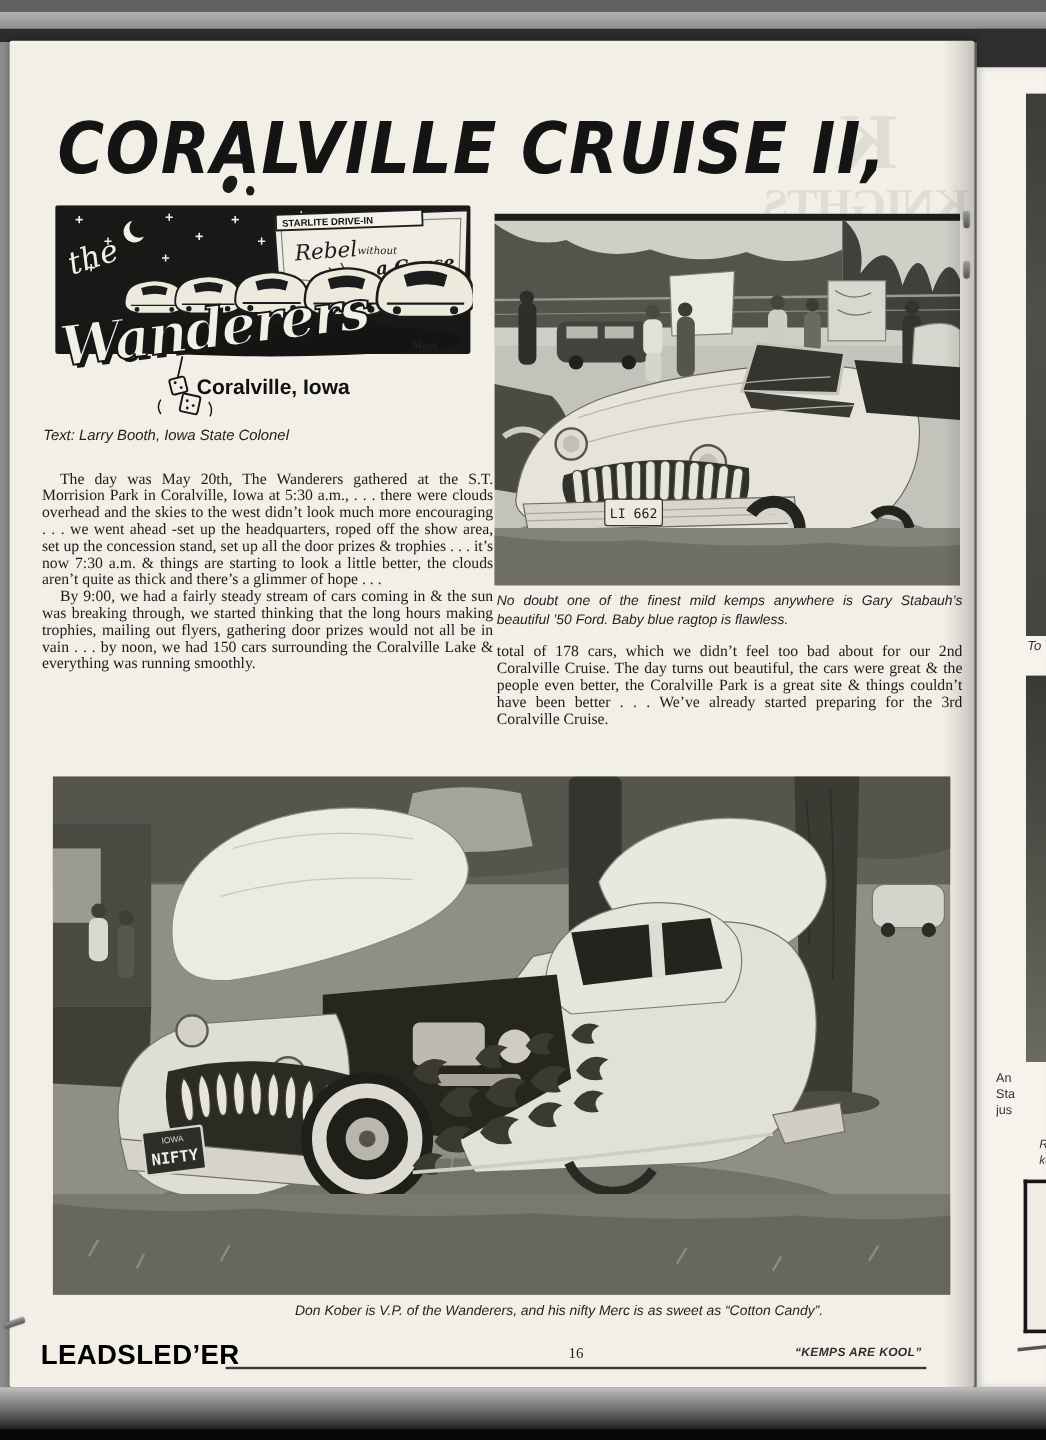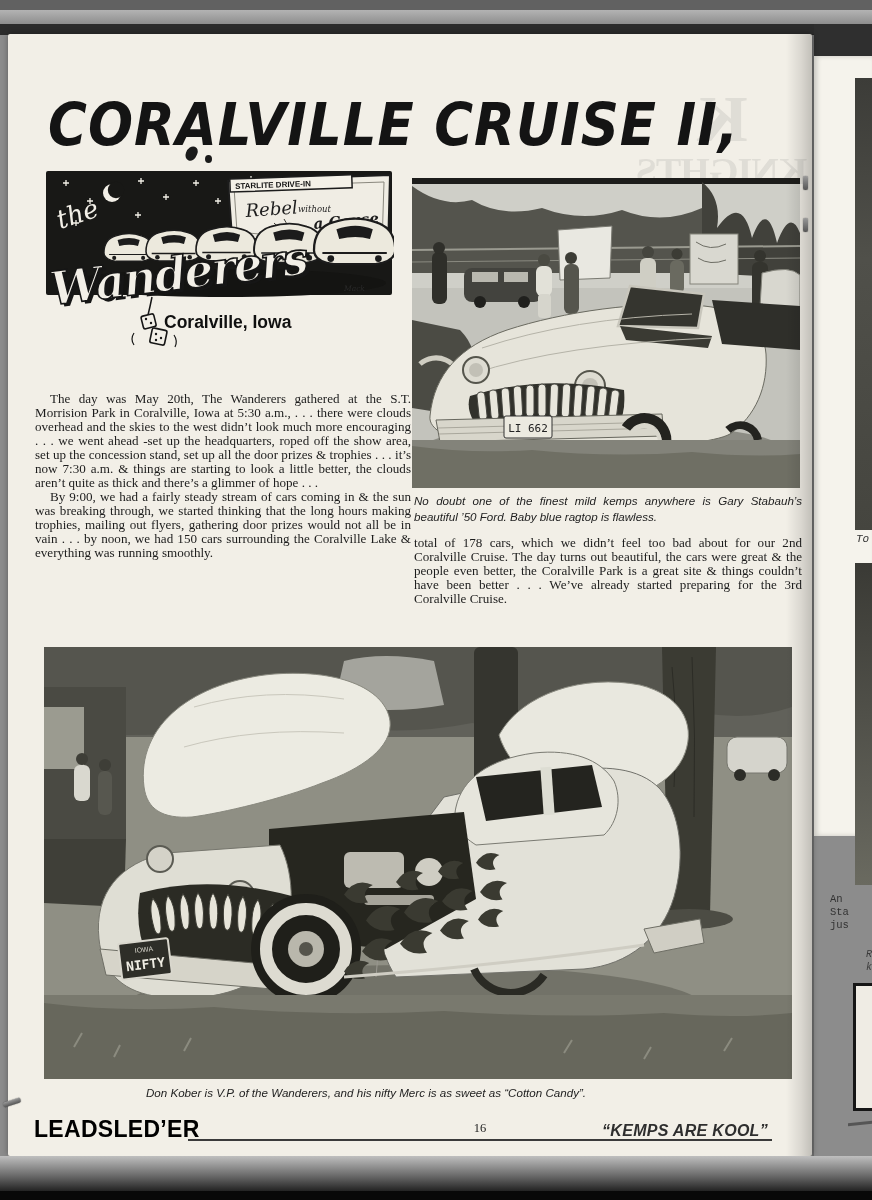--- a/index.html
+++ b/index.html
@@ -29,28 +29,28 @@
   .bleed .b2{font-size:38px;letter-spacing:-1px;}
   
   .byline{left:28px;top:322px;width:378px;font-size:12.4px;font-style:italic;color:#222;}
   .colL{left:27px;top:338px;width:376px;margin-top:20px;}
   .colR{left:406px;top:502px;width:388px;}
   .bodytext{font-family:"Liberation Serif",serif;font-size:13.1px;line-height:14px;color:#1c1c1c;text-align:justify;}
   .bodytext p{margin:0;text-indent:15px;}
   .bodytext p.noindent{text-indent:0;}
   .caption{font-size:11.6px;font-style:italic;line-height:15.6px;color:#222;text-align:justify;}
   .cap1{left:406px;top:459px;width:388px;}
-  .cap2{left:38px;top:1051px;width:640px;text-align:center;}
+  .cap2{left:38px;top:1051px;width:640px;text-align:right;}
   
   .footer-name{left:26px;top:1082px;font-size:23px;font-weight:bold;letter-spacing:.3px;color:#000000;}
   .footer-rule{left:180px;top:1105px;width:584px;height:2px;background:#3a3a3a;}
   .footer-page{left:180px;top:1087px;width:584px;text-align:center;font-family:"Liberation Serif",serif;font-size:12.5px;color:#222;}
-  .footer-slogan{left:480px;top:1088px;width:280px;text-align:right;font-size:16px;font-weight:bold;font-style:italic;color:#2e2e2e;letter-spacing:.3px;}
-  
-  .sliver{left:814px;top:56px;width:58px;height:780px;background:#f5f3ec;box-shadow:inset 3px 0 5px rgba(0,0,0,.18);font-family:Liberation Mono, monospace;}
+  .footer-slogan{left:480px;top:1088px;width:280px;text-align:right;font-size:10px;font-weight:bold;font-style:italic;color:#2e2e2e;letter-spacing:.3px;}
+  
+  .sliver{left:814px;top:56px;width:58px;height:1100px;background:#f5f3ec;box-shadow:inset 3px 0 5px rgba(0,0,0,.18);}
   .sliver .photo1{position:absolute;left:41px;top:22px;width:17px;height:452px;background:linear-gradient(#3c3c38,#50504a 40%,#45453f);}
   .sliver .cap-frag{position:absolute;left:42px;top:477px;font-size:11px;font-style:italic;color:#333;}
   .sliver .photo2{position:absolute;left:41px;top:507px;width:17px;height:322px;background:linear-gradient(#3a3a35,#5b5b53 70%,#6a6a60);}
   .sliver .frags{position:absolute;left:16px;top:837px;width:26px;overflow:hidden;font-size:10.5px;line-height:13px;color:#333;}
   .sliver .frags2{position:absolute;left:52px;top:892px;width:22px;overflow:hidden;font-size:10px;font-style:italic;line-height:13px;color:#3a3a3a;}
   .sliver .framebox{position:absolute;left:39px;top:927px;width:19px;height:122px;background:#efece4;border:3px solid #161616;border-right:none;}
   .sliver .squiggle{position:absolute;left:34px;top:1066px;width:24px;height:3px;background:#555;transform:skewY(-6deg);}
   svg text{user-select:none;}
 </style>
 </head>
@@ -141,20 +141,21 @@
         <rect x="9" y="24" width="15" height="15" rx="2" transform="rotate(12 16 31)" fill="#f2efe7" stroke="#161616" stroke-width="1.6"></rect>
         <circle cx="14" cy="29" r="1.2" fill="#161616"></circle>
           <circle cx="19" cy="33" r="1.2" fill="#161616"></circle>
           <circle cx="14" cy="35" r="1.2" fill="#161616"></circle>
         <path d="M-8,28 q-4,6 0,12 M32,30 q4,6 1,12" stroke="#161616" stroke-width="1.2" fill="none"></path>
       </g>
       <text x="118" y="157" font-size="17.5" font-weight="bold" fill="#101010" font-family="Liberation Sans,sans-serif">Coralville, Iowa</text>
       <text x="298" y="120" font-size="7.5" font-style="italic" fill="#2a2a2a" font-family="DejaVu Serif,serif">Mack</text>
     </svg>
 
+    <div class="abs byline">Text: Larry Booth, Iowa State Colonel</div>
 
     <div class="abs colL bodytext">
       <p>The day was May 20th, The Wanderers gathered at the S.T. Morrision Park in Coralville, Iowa at 5:30 a.m., . . . there were clouds overhead and the skies to the west didn’t look much more encouraging . . . we went ahead -set up the headquarters, roped off the show area, set up the concession stand, set up all the door prizes &amp; trophies . . . it’s now 7:30 a.m. &amp; things are starting to look a little better, the clouds aren’t quite as thick and there’s a glimmer of hope . . .</p>
       <p>By 9:00, we had a fairly steady stream of cars coming in &amp; the sun was breaking through, we started thinking that the long hours making trophies, mailing out flyers, gathering door prizes would not all be in vain . . . by noon, we had 150 cars surrounding the Coralville Lake &amp; everything was running smoothly.</p>
     </div>
 
     <svg class="abs" style="left:404px;top:144px" width="388" height="310" viewBox="0 0 388 310">
       <rect width="388" height="310" fill="#c3c3bc"></rect>
       <rect width="388" height="110" fill="#cfcfc8"></rect>
       <rect width="388" height="6" fill="#1d1d1b"></rect>

